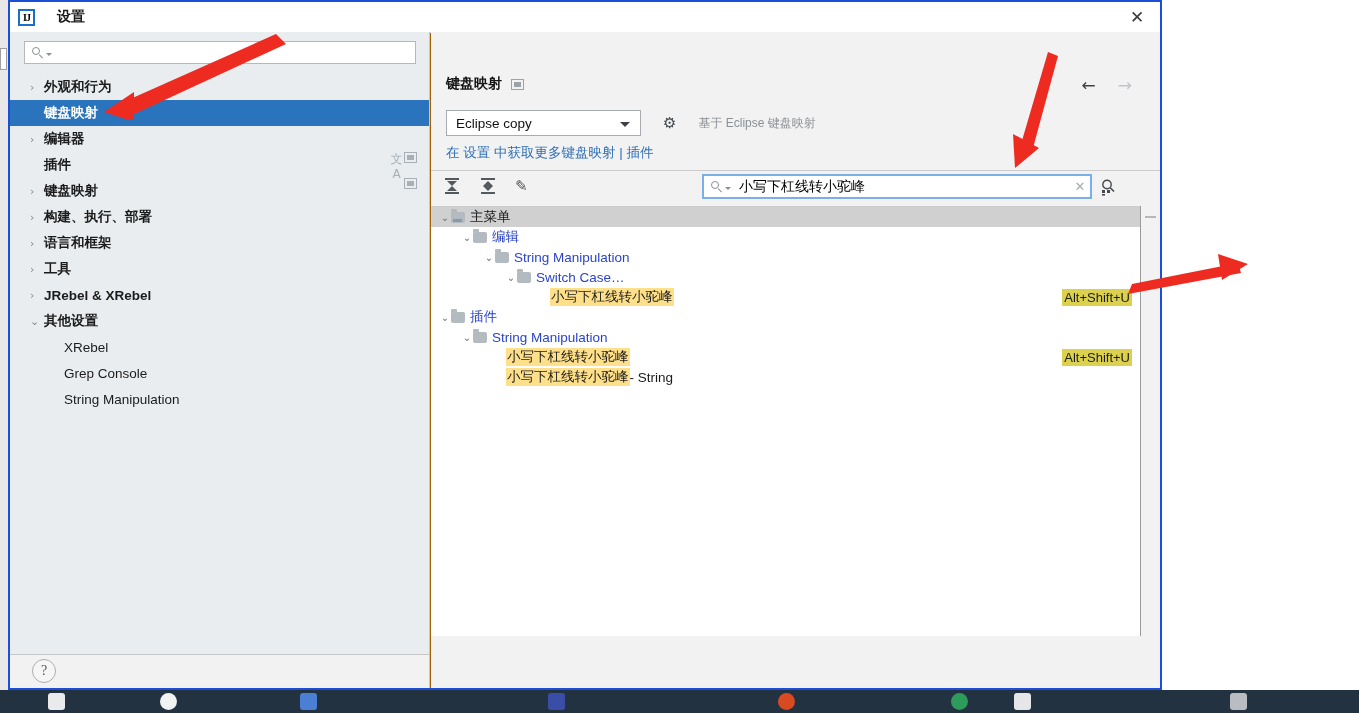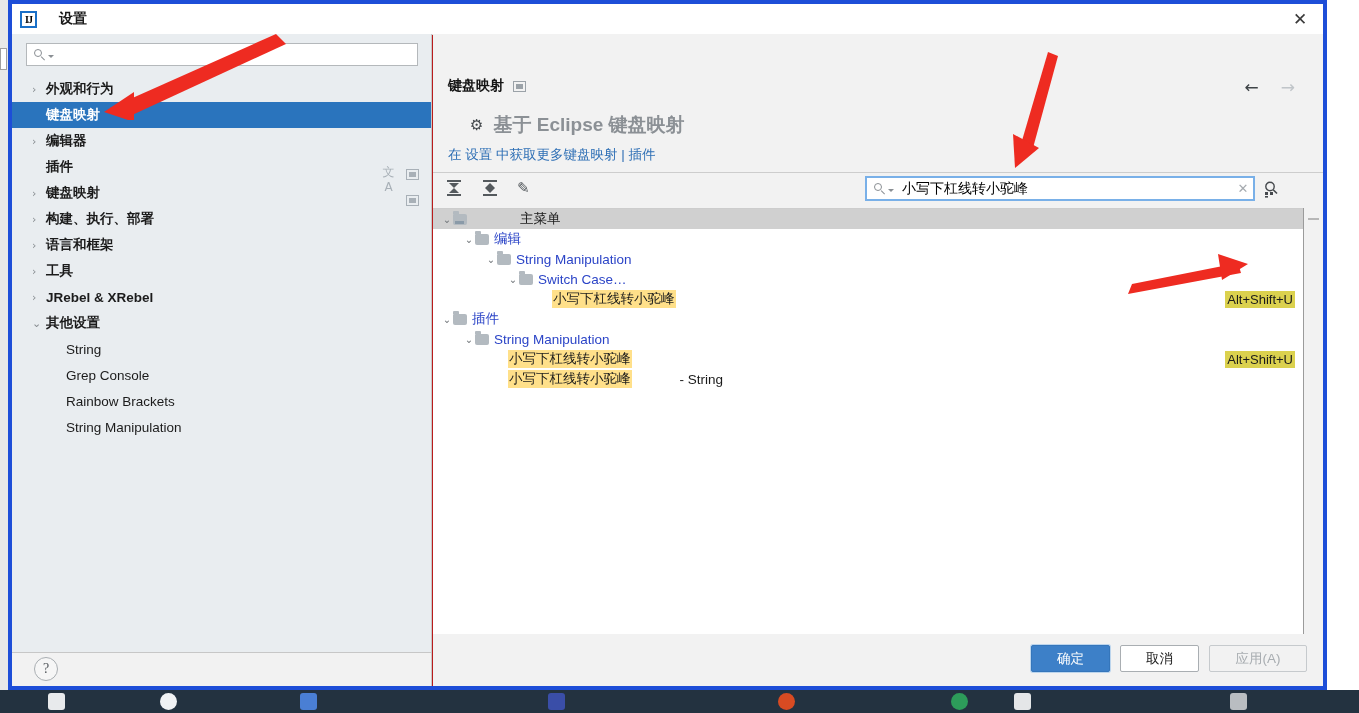--- a/index.html
+++ b/index.html
@@ -39,23 +39,23 @@
     box-sizing: border-box;
     font-size: 8px;
     color: #555;
     overflow: hidden;
   }
 
   
   .dialog {
     position: absolute;
     left: 8px; top: 0;
-    width: 1319px; height: 690px;
-    background: #b91c1c;
-    border: 4px solid #1d4ed8;
+    width: 1154px; height: 690px;
+    background: #a16207;
+    border: 2px solid #1d4ed8;
     box-sizing: border-box;
   }
 
   
   .titlebar {
     position: absolute;
     left: 0; top: 0;
     right: 0; height: 30px;
     background: #ffffff;
     border-bottom: 1px solid #dcdcdc;
@@ -190,21 +190,21 @@
     font-family: "DejaVu Sans", sans-serif;
   }
   .tree-row.selected .chev { color: #ffffff; }
   .tree-row .chev.none { visibility: hidden; }
   .tree-row .label-bold { font-weight: 700; }
   .tree-row .label-plain { font-weight: 400; font-size: 13.5px; }
   .tree-row.child { padding-left: 54px; }
   .row-icons {
     position: absolute;
     right: 12px; top: 0; bottom: 0;
-    display: flex; align-items: flex-end; gap: 10px;
+    display: flex; align-items: flex-start; 
   }
   .icon-translate {
     width: 15px; height: 15px;
     color: #a8b0b7;
     font-size: 12px;
     line-height: 15px;
     text-align: center;
     font-family: "DejaVu Sans", sans-serif;
   }
   .icon-window {
@@ -305,24 +305,23 @@
     border-top: 5px solid #3e4245;
   }
   .gear-icon {
     margin-left: 22px;
     font-size: 15px;
     color: #41464a;
     line-height: 1;
     font-family: "DejaVu Sans", sans-serif;
   }
   .based-on {
-    margin-left: 10px;
-    font-size: 19px;
+    margin-left: 22px;
+    font-size: 12px;
     color: #8b9095;
-    font-weight: bold;
   }
   .link-line {
     position: absolute;
     left: 15px; top: 112px;
     font-size: 13.5px;
     color: #2e6fb5;
   }
 
   
   .toolbar {
@@ -468,21 +467,21 @@
   }
   .folder-ico.menu::after {
     content: "";
     position: absolute;
     left: 2px; bottom: 1px;
     width: 9px; height: 3px;
     background: #8a9aa8;
   }
   .ct-label { color: #2a2a2a; }
   .ct-label.blue { color: #2b44c7; }
-  .ct-label.dark { color: #1b1b1b; margin-left: 48px; }
+  .ct-label.dark { color: #1b1b1b; }
   .hl {
     background: #ffe08a;
     color: #1b1b1b;
     padding: 0 1px;
   }
   .shortcut {
     position: absolute;
     right: 8px;
     background: #dbd14e;
     color: #1b1b1b;
@@ -629,27 +628,24 @@
             </div>
             <div class="tree-row">
               <span class="chev">›</span>
               <span class="label-bold">JRebel &amp; XRebel</span>
             </div>
             <div class="tree-row">
               <span class="chev">⌄</span>
               <span class="label-bold">其他设置</span>
             </div>
             <div class="tree-row child">
-              <span class="label-plain">String</span>
+              <span class="label-plain">XRebel</span>
             </div>
             <div class="tree-row child">
               <span class="label-plain">Grep Console</span>
-            </div>
-            <div class="tree-row child">
-              <span class="label-plain">Rainbow Brackets</span>
             </div>
             <div class="tree-row child">
               <span class="label-plain">String Manipulation</span>
             </div>
           </div>
       </div>
 
       <div class="left-bottom">
         <div class="help-btn">?</div>
       </div>
@@ -660,20 +656,24 @@
       <div class="pane-head">
         <div class="pane-title">键盘映射</div>
         <div class="pane-title-icon"></div>
 
         <div class="nav-arrows">
           <span class="nav-back">←</span>
           <span class="nav-fwd">→</span>
         </div>
 
         <div class="keymap-row">
+          <div class="combo">
+            <span>Eclipse copy</span>
+            <span class="combo-arrow"></span>
+          </div>
           <div class="gear-icon">⚙</div>
           <div class="based-on">基于 Eclipse 键盘映射</div>
         </div>
 
         <div class="link-line">在 设置 中获取更多键盘映射 | 插件</div>
       </div>
 
       <div class="toolbar">
         <div class="tb-icons">
           <div class="tb-ico ico-expand">
@@ -752,25 +752,20 @@
             <span class="ct-chev"></span>
             <span style="width: 11px;"></span>
             <span class="hl">小写下杠线转小驼峰</span>
             <span class="ct-label dark"> - String</span>
           </div>
         </div>
       <div class="content-scroll-right">
         <div class="thumb"></div>
       </div>
 
-      <div class="btnbar">
-        <div class="btn btn-ok">确定</div>
-        <div class="btn btn-cancel">取消</div>
-        <div class="btn btn-apply">应用(A)</div>
-      </div>
     </div>
   </div>
 
 
   <svg class="annot" style="left:90px; top:30px;" width="200" height="90" viewBox="0 0 200 90">
     <g fill="#ee2b21">
       <path d="M186 4 L196 14 L40 86 L20 78 Z"></path>
       <path d="M14 82 L44 62 L44 92 Z"></path>
     </g>
   </svg>

